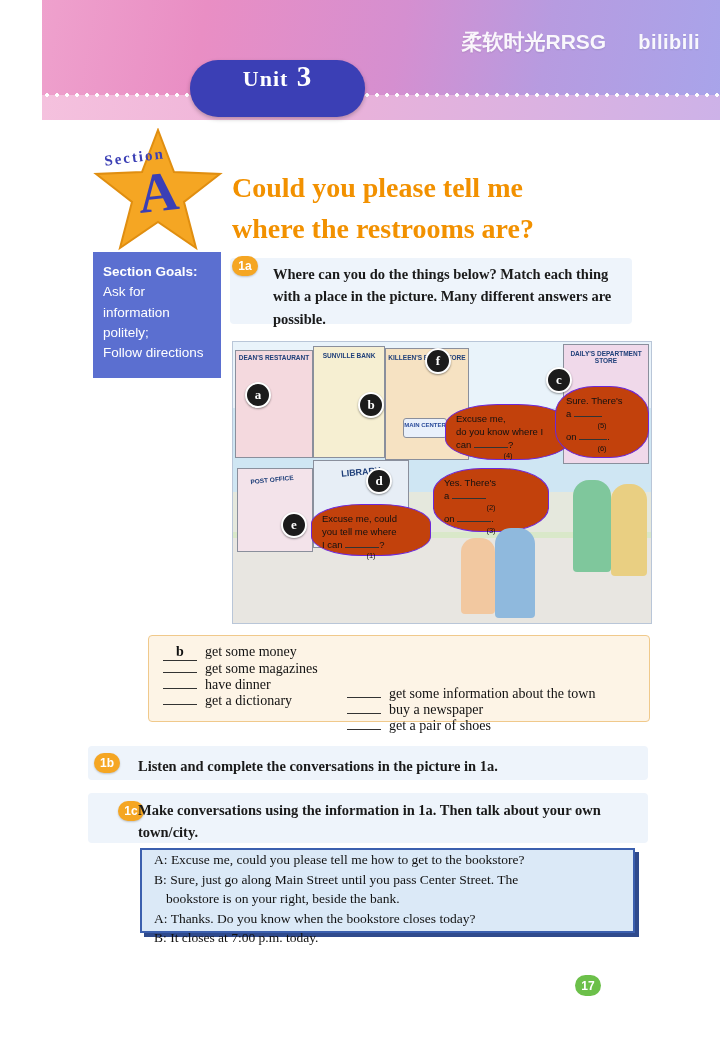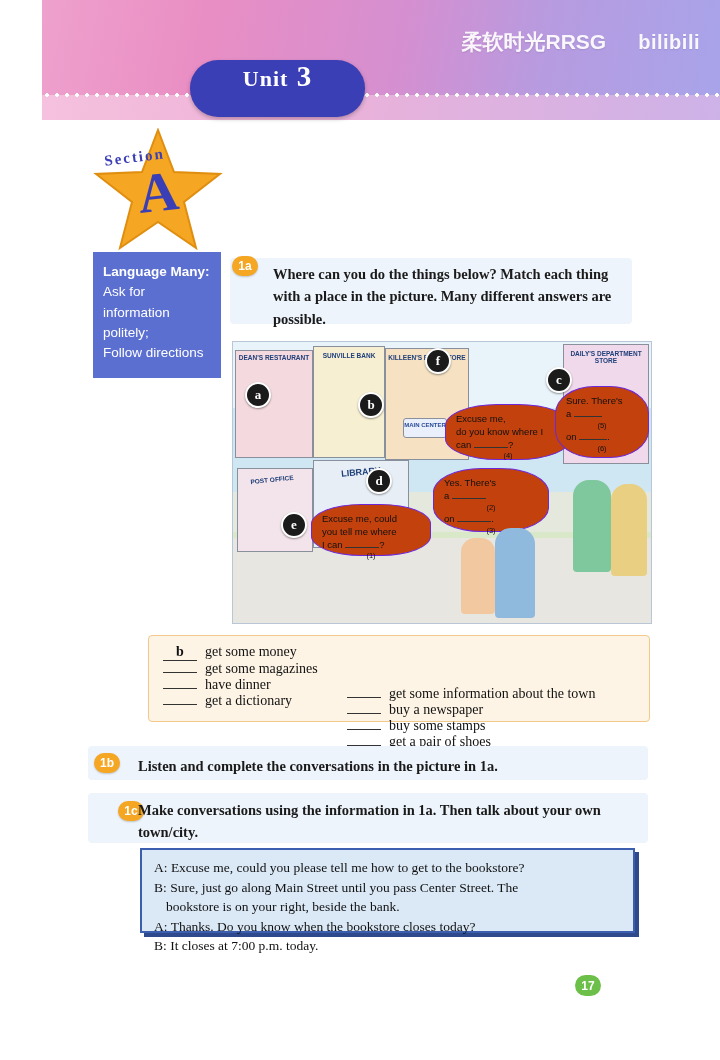--- a/index.html
+++ b/index.html
@@ -151,21 +151,21 @@
   .ansline{
     display:inline-block;width:34px;border-bottom:1px solid #333;
     margin-right:8px;text-align:center;font-weight:bold;
   }
 
   
   .dialog{
     position:absolute;left:140px;top:848px;width:495px;height:85px;
     background:#dbe9f7;border:2px solid #3b5fae;
     box-shadow:4px 4px 0 #2f4a8c;
-    padding:8px 12px;box-sizing:border-box;
+    padding:0 12px;box-sizing:border-box;
     font-family:"Liberation Serif",serif;font-size:13.5px;color:#111;line-height:1.45;
   }
 
   
   .pagenum{
     position:absolute;left:575px;top:975px;width:26px;height:21px;border-radius:11px;
     background:#6cc04a;color:#ffffff;
     font-family:"Liberation Sans",sans-serif;font-size:12px;font-weight:bold;
     display:flex;align-items:center;justify-content:center;
   }
@@ -194,23 +194,27 @@
   </div>
 
   <div class="star">
     <svg width="132" height="128" viewBox="0 0 132 128">
       <polygon points="66,2 82,44 128,46 92,74 104,120 66,94 28,120 40,74 4,46 50,44" fill="#f5a623" stroke="#e08e10" stroke-width="2"></polygon>
     </svg>
   </div>
   <div class="section-word">Section</div>
   <div class="section-a">A</div>
 
+  <div class="title">
+    <div>Could you please tell me</div>
+    <div>where the restrooms are?</div>
+  </div>
 
   <div class="goals">
-    <b>Language Many:</b>
+    <b>Section Goals:</b>
     <div>Ask for</div>
     <div>information</div>
     <div>politely;</div>
     <div>Follow directions</div>
   </div>
 
   <div class="instr-box" style="left:230px;top:258px;width:402px;height:66px;"></div>
   <div class="abadge" style="left:232px;top:256px;">1a</div>
   <div class="instr-txt" style="position:absolute;left:273px;top:263px;width:352px;">Where can you do the things below? Match each thing with a place in the picture. Many different answers are possible.</div>
 
@@ -325,24 +329,20 @@
       <div class="ansrow">
         <span class="ansline"></span>
         <span>get some information about the town</span>
       </div>
       <div class="ansrow">
         <span class="ansline"></span>
         <span>buy a newspaper</span>
       </div>
       <div class="ansrow">
         <span class="ansline"></span>
-        <span>buy some stamps</span>
-      </div>
-      <div class="ansrow">
-        <span class="ansline"></span>
         <span>get a pair of shoes</span>
       </div>
     </div>
   </div>
 
   <div class="instr-box" style="left:88px;top:746px;width:560px;height:34px;background:#eef4fb;"></div>
   <div class="abadge" style="left:94px;top:753px;">1b</div>
   <div class="instr-txt" style="position:absolute;left:138px;top:755px;width:500px;">Listen and complete the conversations in the picture in 1a.</div>
 
   <div class="instr-box" style="left:88px;top:793px;width:560px;height:50px;background:#eef4fb;"></div>

